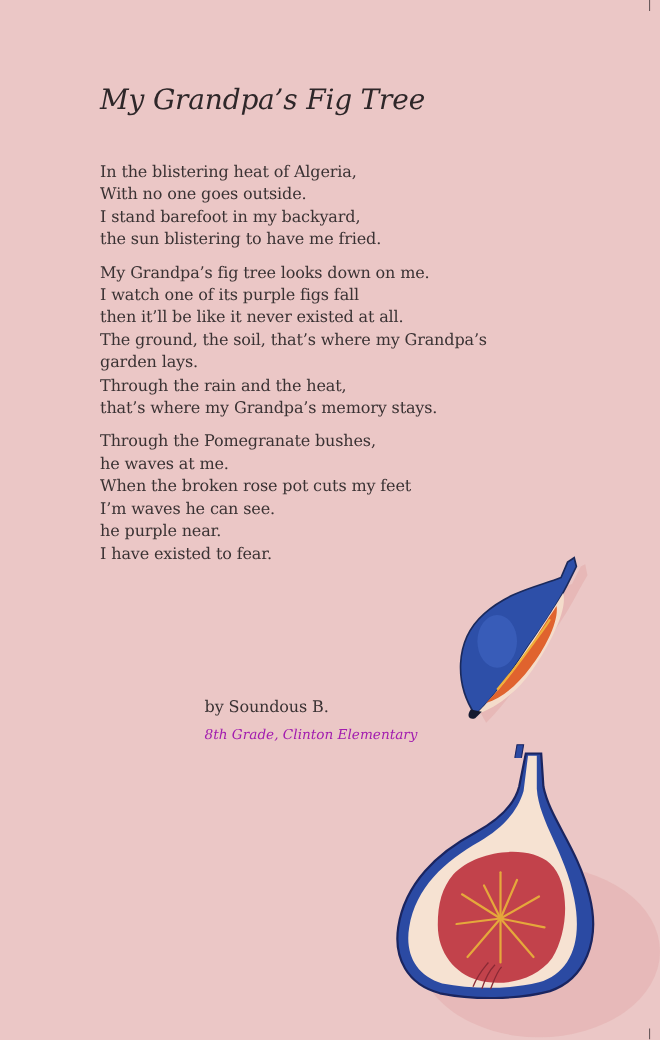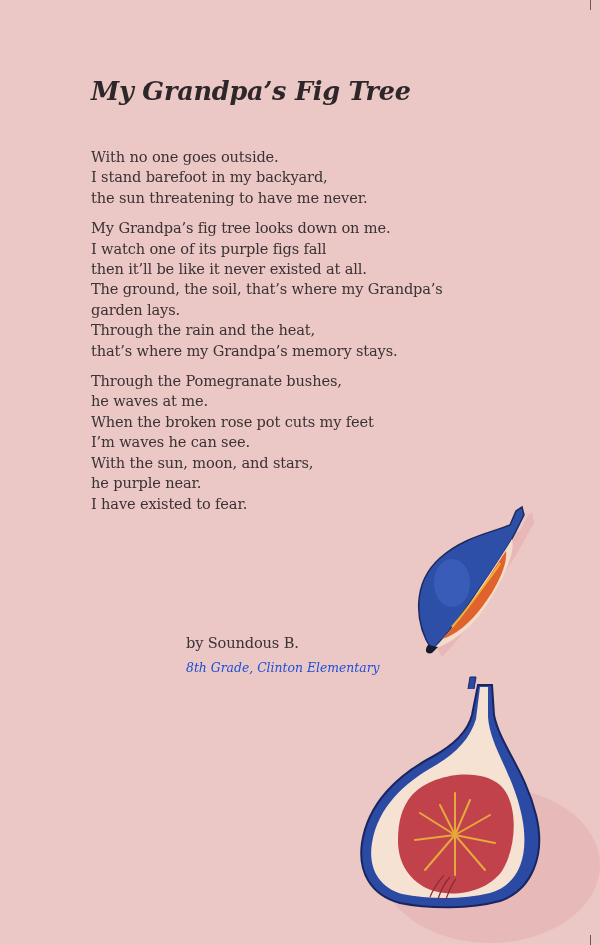--- a/index.html
+++ b/index.html
@@ -12,70 +12,70 @@
   }
   .crop-mark { position: absolute; width: 1px; background: #6a5a5c; }
   .crop-top { left: 590px; top: 0; height: 10px; }
   .crop-bottom { left: 590px; top: 935px; height: 10px; }
 
   .title {
     position: absolute; left: 91px; top: 76px;
     font-family: "DejaVu Serif", serif;
     font-style: italic;
     font-size: 25.5px; letter-spacing: -0.2px;
-    color: #2e2729; margin: 0; font-weight: bold;
+    color: #2e2729; margin: 0; font-weight: normal;
     white-space: nowrap;
   }
   .poem { position: absolute; left: 91px; top: 147px; width: 420px; }
   .stanza { margin: 0 0 10px 0; }
   .line {
     display: block; font-size: 14.6px; line-height: 20.4px;
     white-space: nowrap; letter-spacing: -0.15px;
   }
   .byline {
     position: absolute; left: 186px; top: 634px;
     font-size: 14.6px; white-space: nowrap; letter-spacing: -0.15px; text-align: right;
   }
   .school {
     position: absolute; left: 186px; top: 660px;
     font-size: 12.4px; font-style: italic; white-space: nowrap;
-    color: #1d4ed8;
+    color: #a21caf;
   }
   .fig-small { position: absolute; left: 412px; top: 505px; width: 135px; height: 155px; }
   .fig-large { position: absolute; left: 350px; top: 675px; width: 250px; height: 270px; }
 </style>
 </head>
 <body>
 
 <div class="crop-mark crop-top"></div>
 <div class="crop-mark crop-bottom"></div>
 
 <h1 class="title">My Grandpa’s Fig Tree</h1>
 
 <div class="poem">
   <div class="stanza">
+    <span class="line">In the blistering heat of Algeria,</span>
     <span class="line">With no one goes outside.</span>
     <span class="line">I stand barefoot in my backyard,</span>
-    <span class="line">the sun threatening to have me never.</span>
+    <span class="line">the sun blistering to have me fried.</span>
   </div>
   <div class="stanza">
     <span class="line">My Grandpa’s fig tree looks down on me.</span>
     <span class="line">I watch one of its purple figs fall</span>
     <span class="line">then it’ll be like it never existed at all.</span>
     <span class="line">The ground, the soil, that’s where my Grandpa’s</span>
     <span class="line">garden lays.</span>
     <span class="line">Through the rain and the heat,</span>
     <span class="line">that’s where my Grandpa’s memory stays.</span>
   </div>
   <div class="stanza">
     <span class="line">Through the Pomegranate bushes,</span>
     <span class="line">he waves at me.</span>
     <span class="line">When the broken rose pot cuts my feet</span>
     <span class="line">I’m waves he can see.</span>
-    <span class="line">With the sun, moon, and stars,</span>
     <span class="line">he purple near.</span>
     <span class="line">I have existed to fear.</span>
   </div>
 </div>
 
 <div class="byline">by Soundous B.</div>
 <div class="school">8th Grade, Clinton Elementary</div>
 
 <svg class="fig-small" viewBox="0 0 135 155">
   <path d="M22 148 C5 120 2 80 30 55 C55 33 80 30 100 22 L108 6 L112 4 L114 14 L106 28 C100 40 88 60 70 85 C55 108 40 130 22 148 Z" fill="#e3a9a8" opacity="0.5" transform="translate(8,4)"></path>

